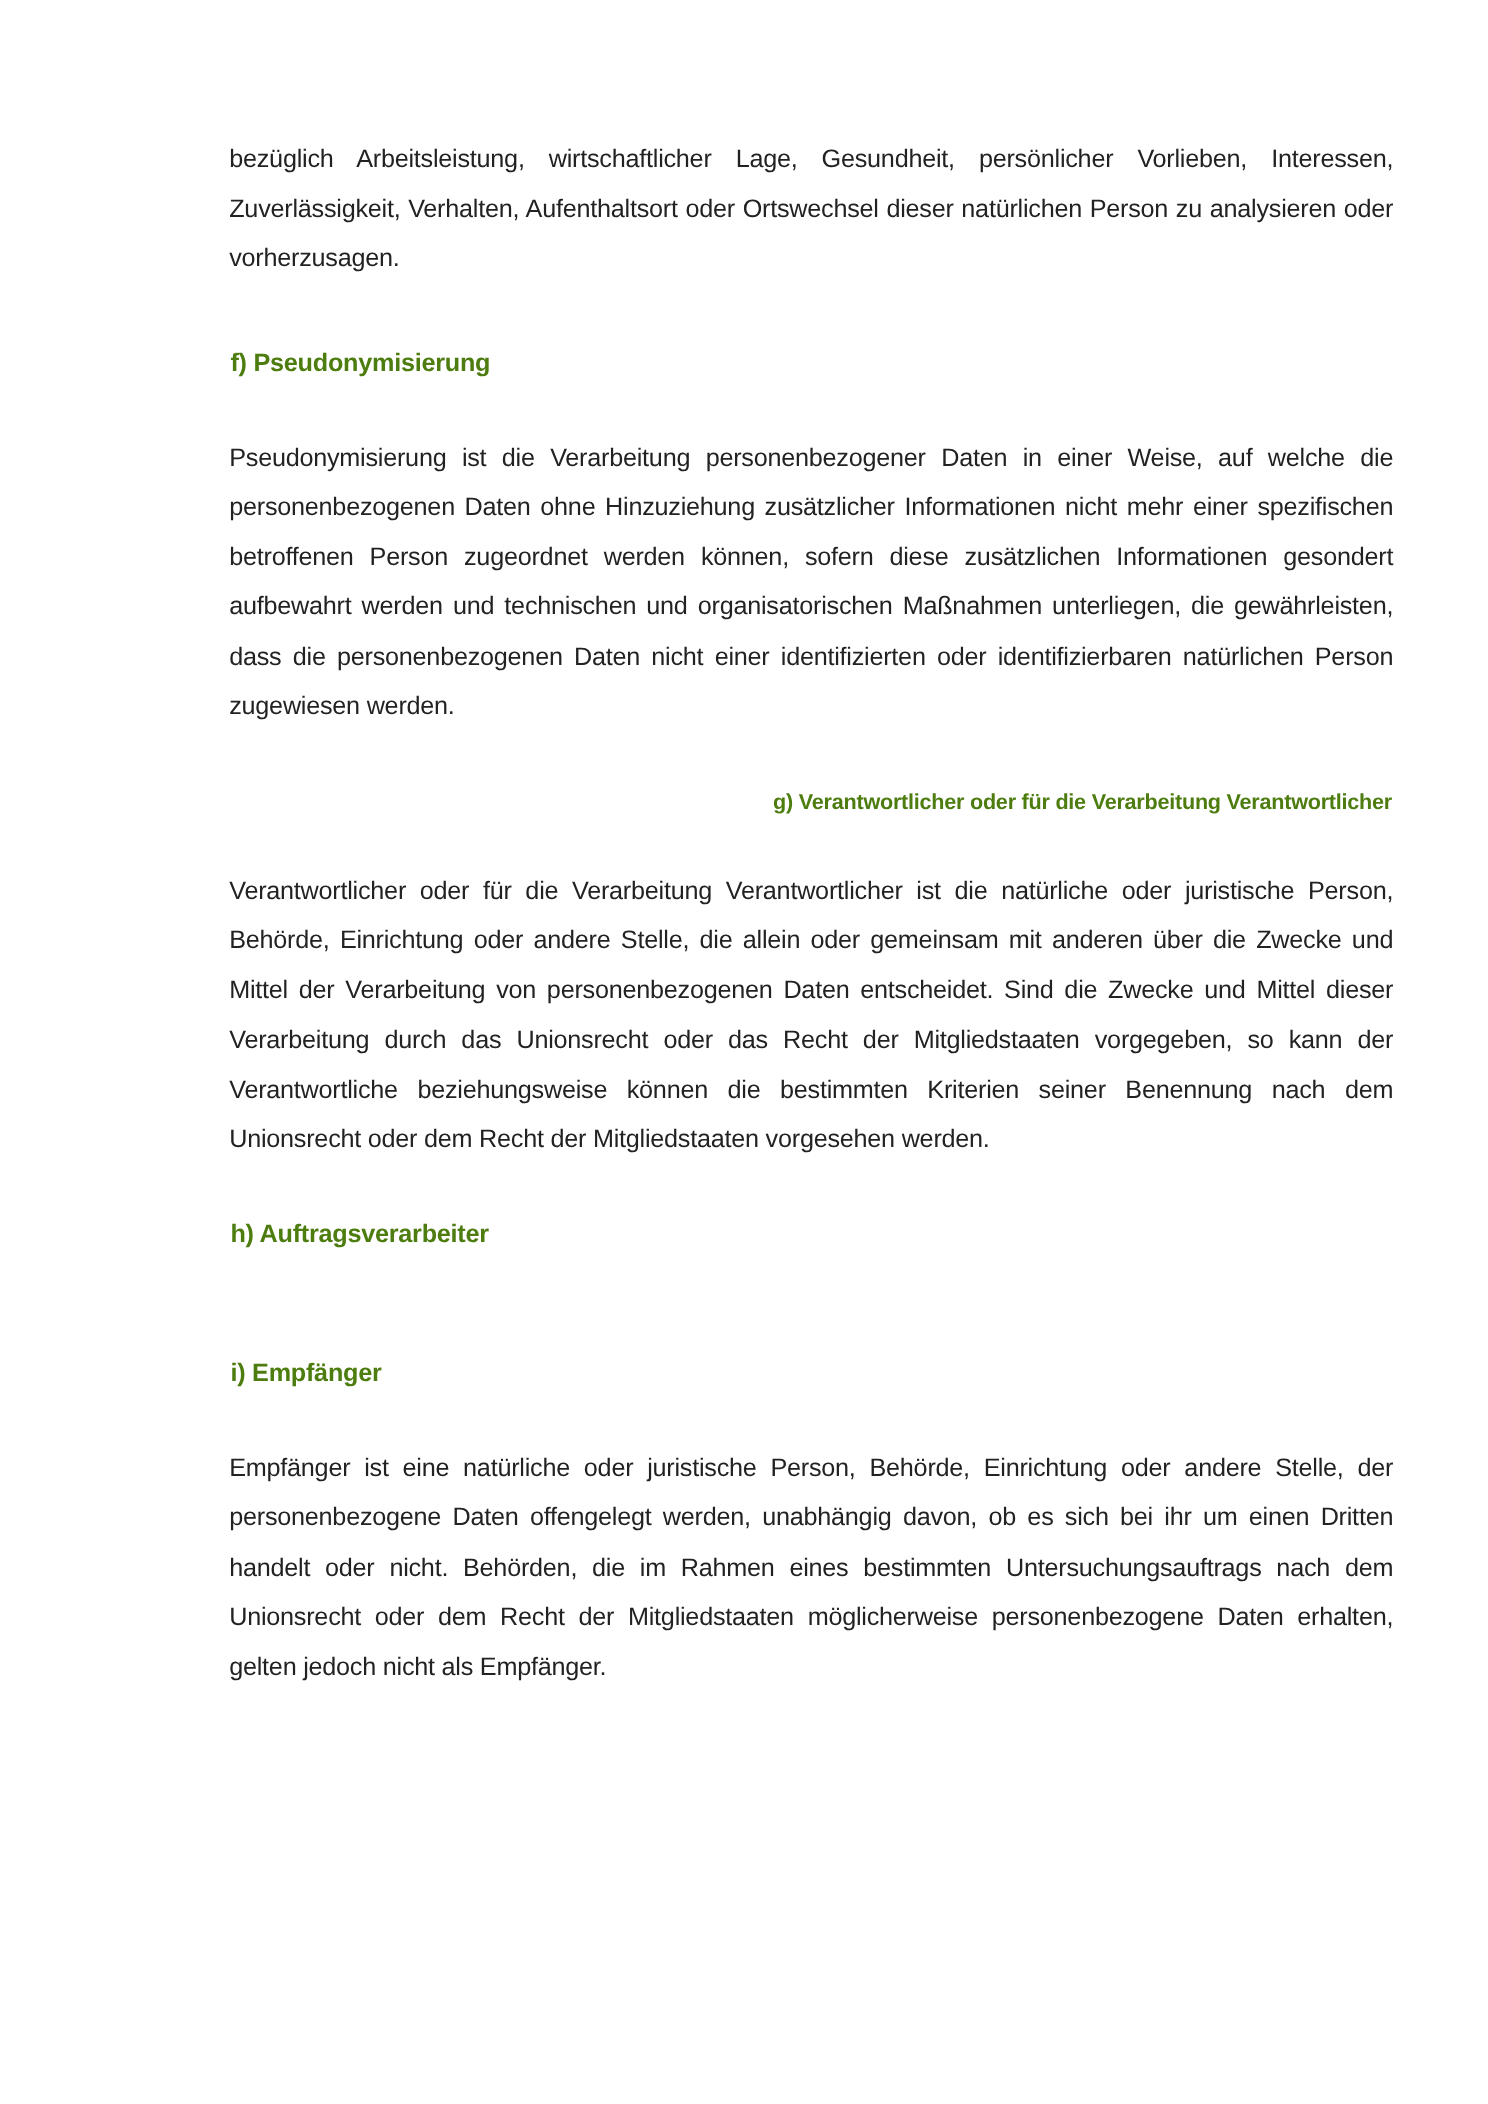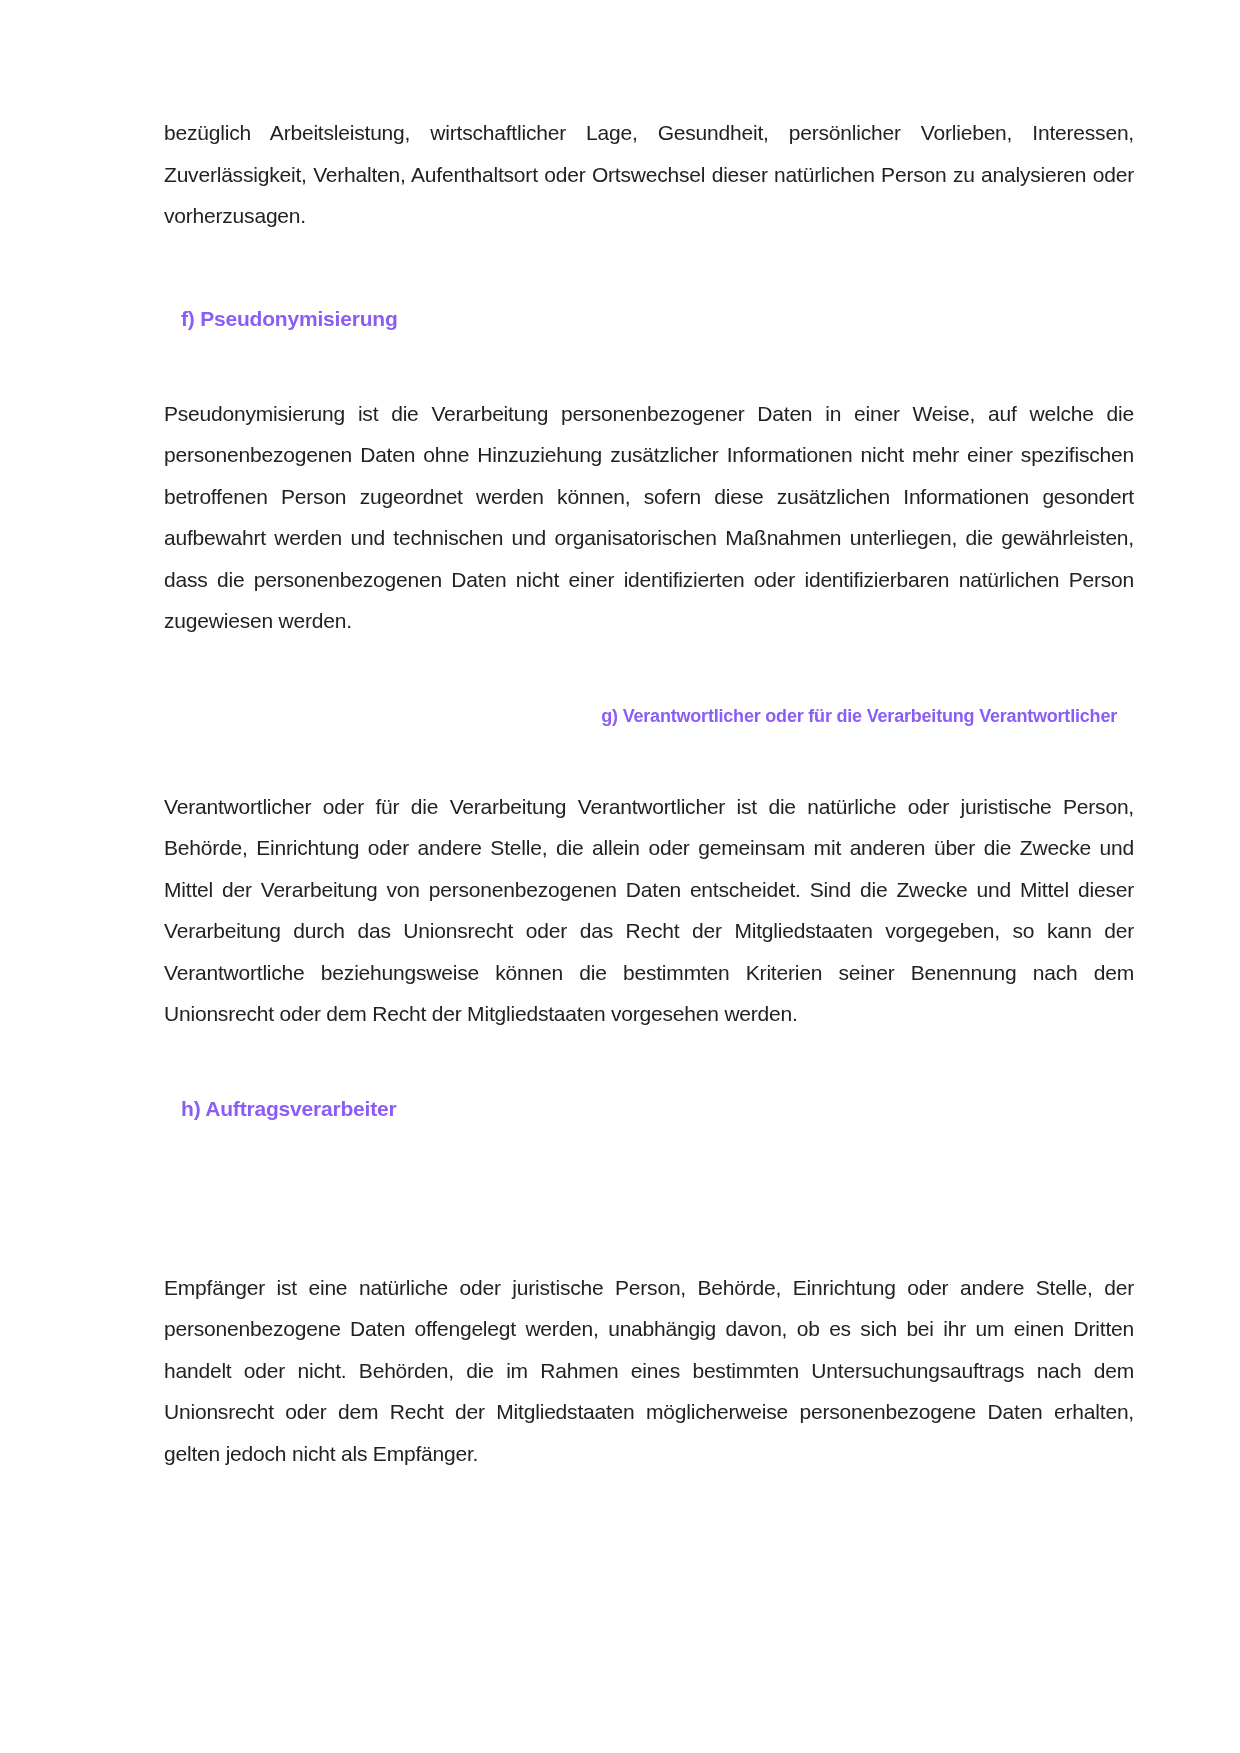--- a/index.html
+++ b/index.html
@@ -1,28 +1,28 @@
 <!DOCTYPE html>
 <html><head>
 <meta charset="utf-8">
 <style>
   html, body { margin: 0; padding: 0; background: #ffffff; }
   body { width: 1240px; height: 1753px; position: relative; overflow: hidden; }
   .page {
-    position: absolute; left: 164px; top: 112px; width: 970px;
+    position: absolute; left: 191px; top: 112px; width: 970px;
     font-family: "Liberation Sans", "DejaVu Sans", sans-serif;
     color: #222222;
   }
   .para {
     font-size: 21px; line-height: 41.5px; text-align: justify;
     margin: 0; letter-spacing: -0.2px;
   }
   .heading {
-    font-size: 21px; font-weight: bold; margin: 17px; line-height: 30px;
-    color: #8b5cf6; letter-spacing: -0.2px;
+    font-size: 21px; font-weight: bold; margin: 1px; line-height: 30px;
+    color: #4d7c0f; letter-spacing: -0.2px;
   }
   .heading.small { font-size: 18px; text-align: right; }
   .gap-h { height: 38px; }
   .gap-p { height: 44px; }
 </style>
 </head>
 <body>
 
 <div class="page">
   <p class="para">bezüglich Arbeitsleistung, wirtschaftlicher Lage, Gesundheit, persönlicher Vorlieben, Interessen, Zuverlässigkeit, Verhalten, Aufenthaltsort oder Ortswechsel dieser natürlichen Person zu analysieren oder vorherzusagen.</p>
@@ -35,17 +35,18 @@
 
   <h3 class="heading small">g) Verantwortlicher oder für die Verarbeitung Verantwortlicher</h3>
   <div class="gap-h" style="height:38px"></div>
   <p class="para">Verantwortlicher oder für die Verarbeitung Verantwortlicher ist die natürliche oder juristische Person, Behörde, Einrichtung oder andere Stelle, die allein oder gemeinsam mit anderen über die Zwecke und Mittel der Verarbeitung von personenbezogenen Daten entscheidet. Sind die Zwecke und Mittel dieser Verarbeitung durch das Unionsrecht oder das Recht der Mitgliedstaaten vorgegeben, so kann der Verantwortliche beziehungsweise können die bestimmten Kriterien seiner Benennung nach dem Unionsrecht oder dem Recht der Mitgliedstaaten vorgesehen werden.</p>
   <div class="gap-p" style="height:42px"></div>
 
   <h3 class="heading">h) Auftragsverarbeiter</h3>
   <div class="gap-h" style="height:42px"></div>
   <div class="gap-p" style="height:42px"></div>
 
+  <h3 class="heading">i) Empfänger</h3>
   <div class="gap-h" style="height:42px"></div>
   <p class="para">Empfänger ist eine natürliche oder juristische Person, Behörde, Einrichtung oder andere Stelle, der personenbezogene Daten offengelegt werden, unabhängig davon, ob es sich bei ihr um einen Dritten handelt oder nicht. Behörden, die im Rahmen eines bestimmten Untersuchungsauftrags nach dem Unionsrecht oder dem Recht der Mitgliedstaaten möglicherweise personenbezogene Daten erhalten, gelten jedoch nicht als Empfänger.</p>
   <div class="gap-p" style="height:42px"></div>
 
 </div>
 
 </body></html>

